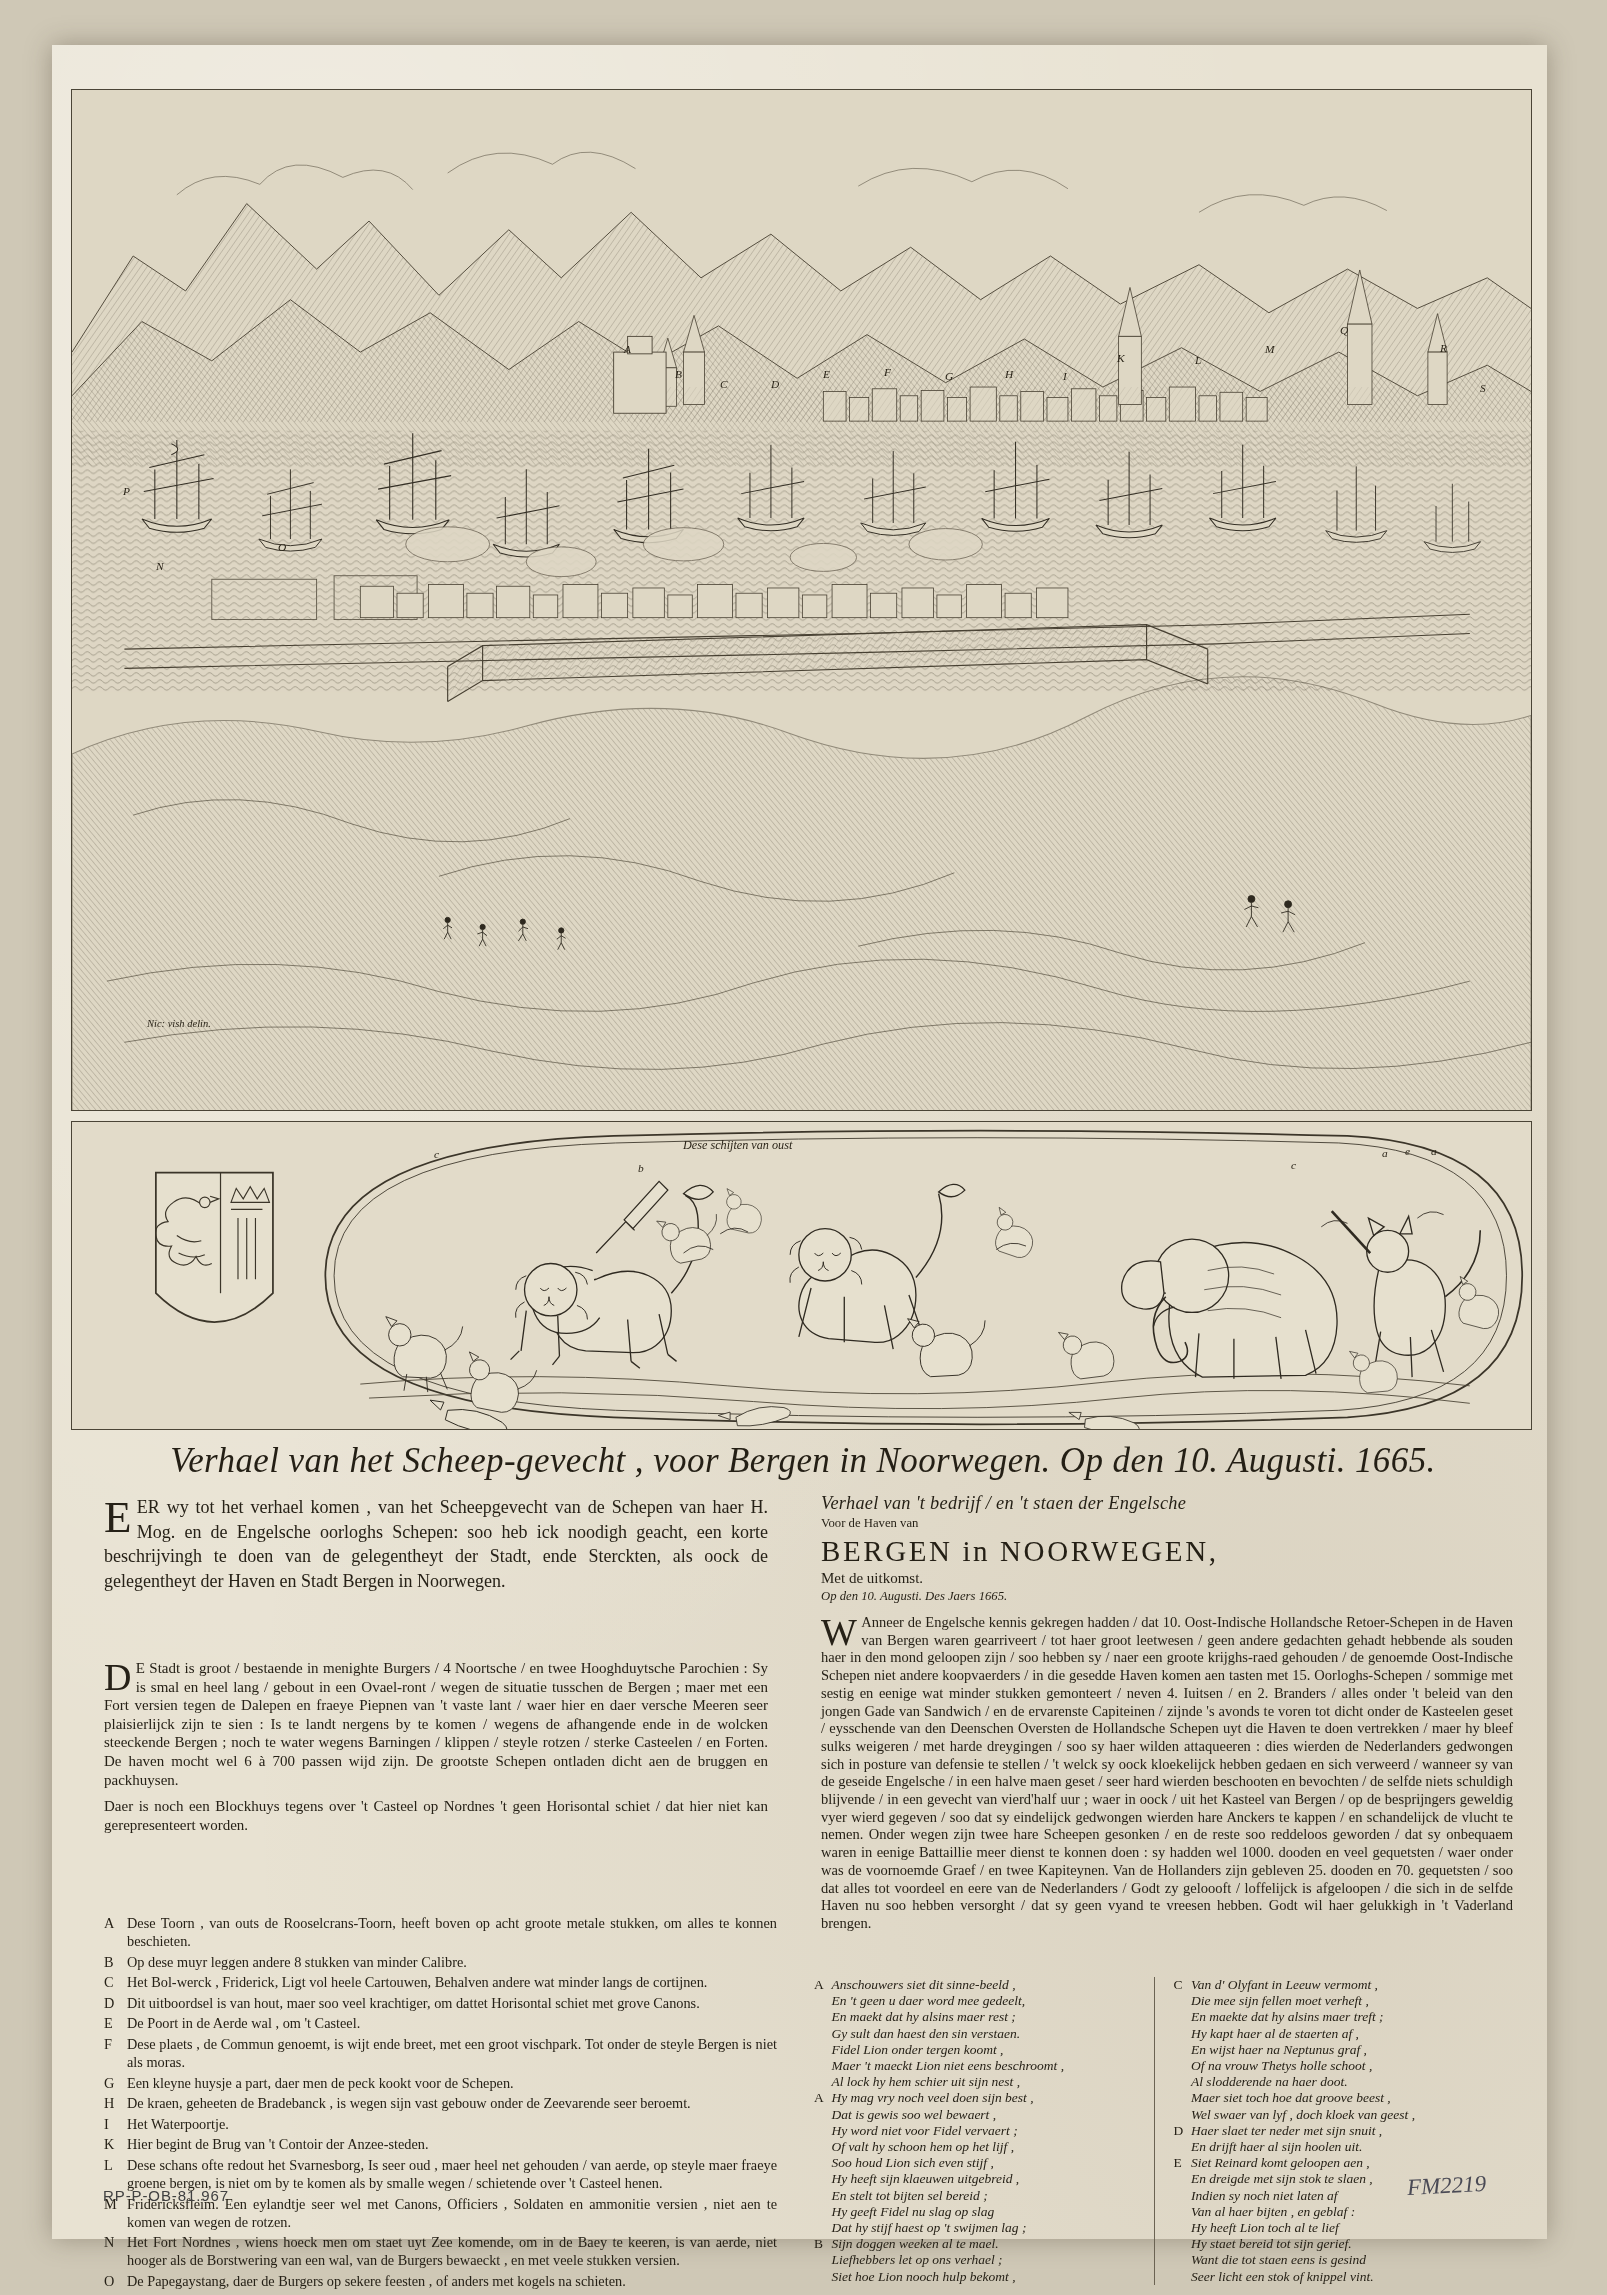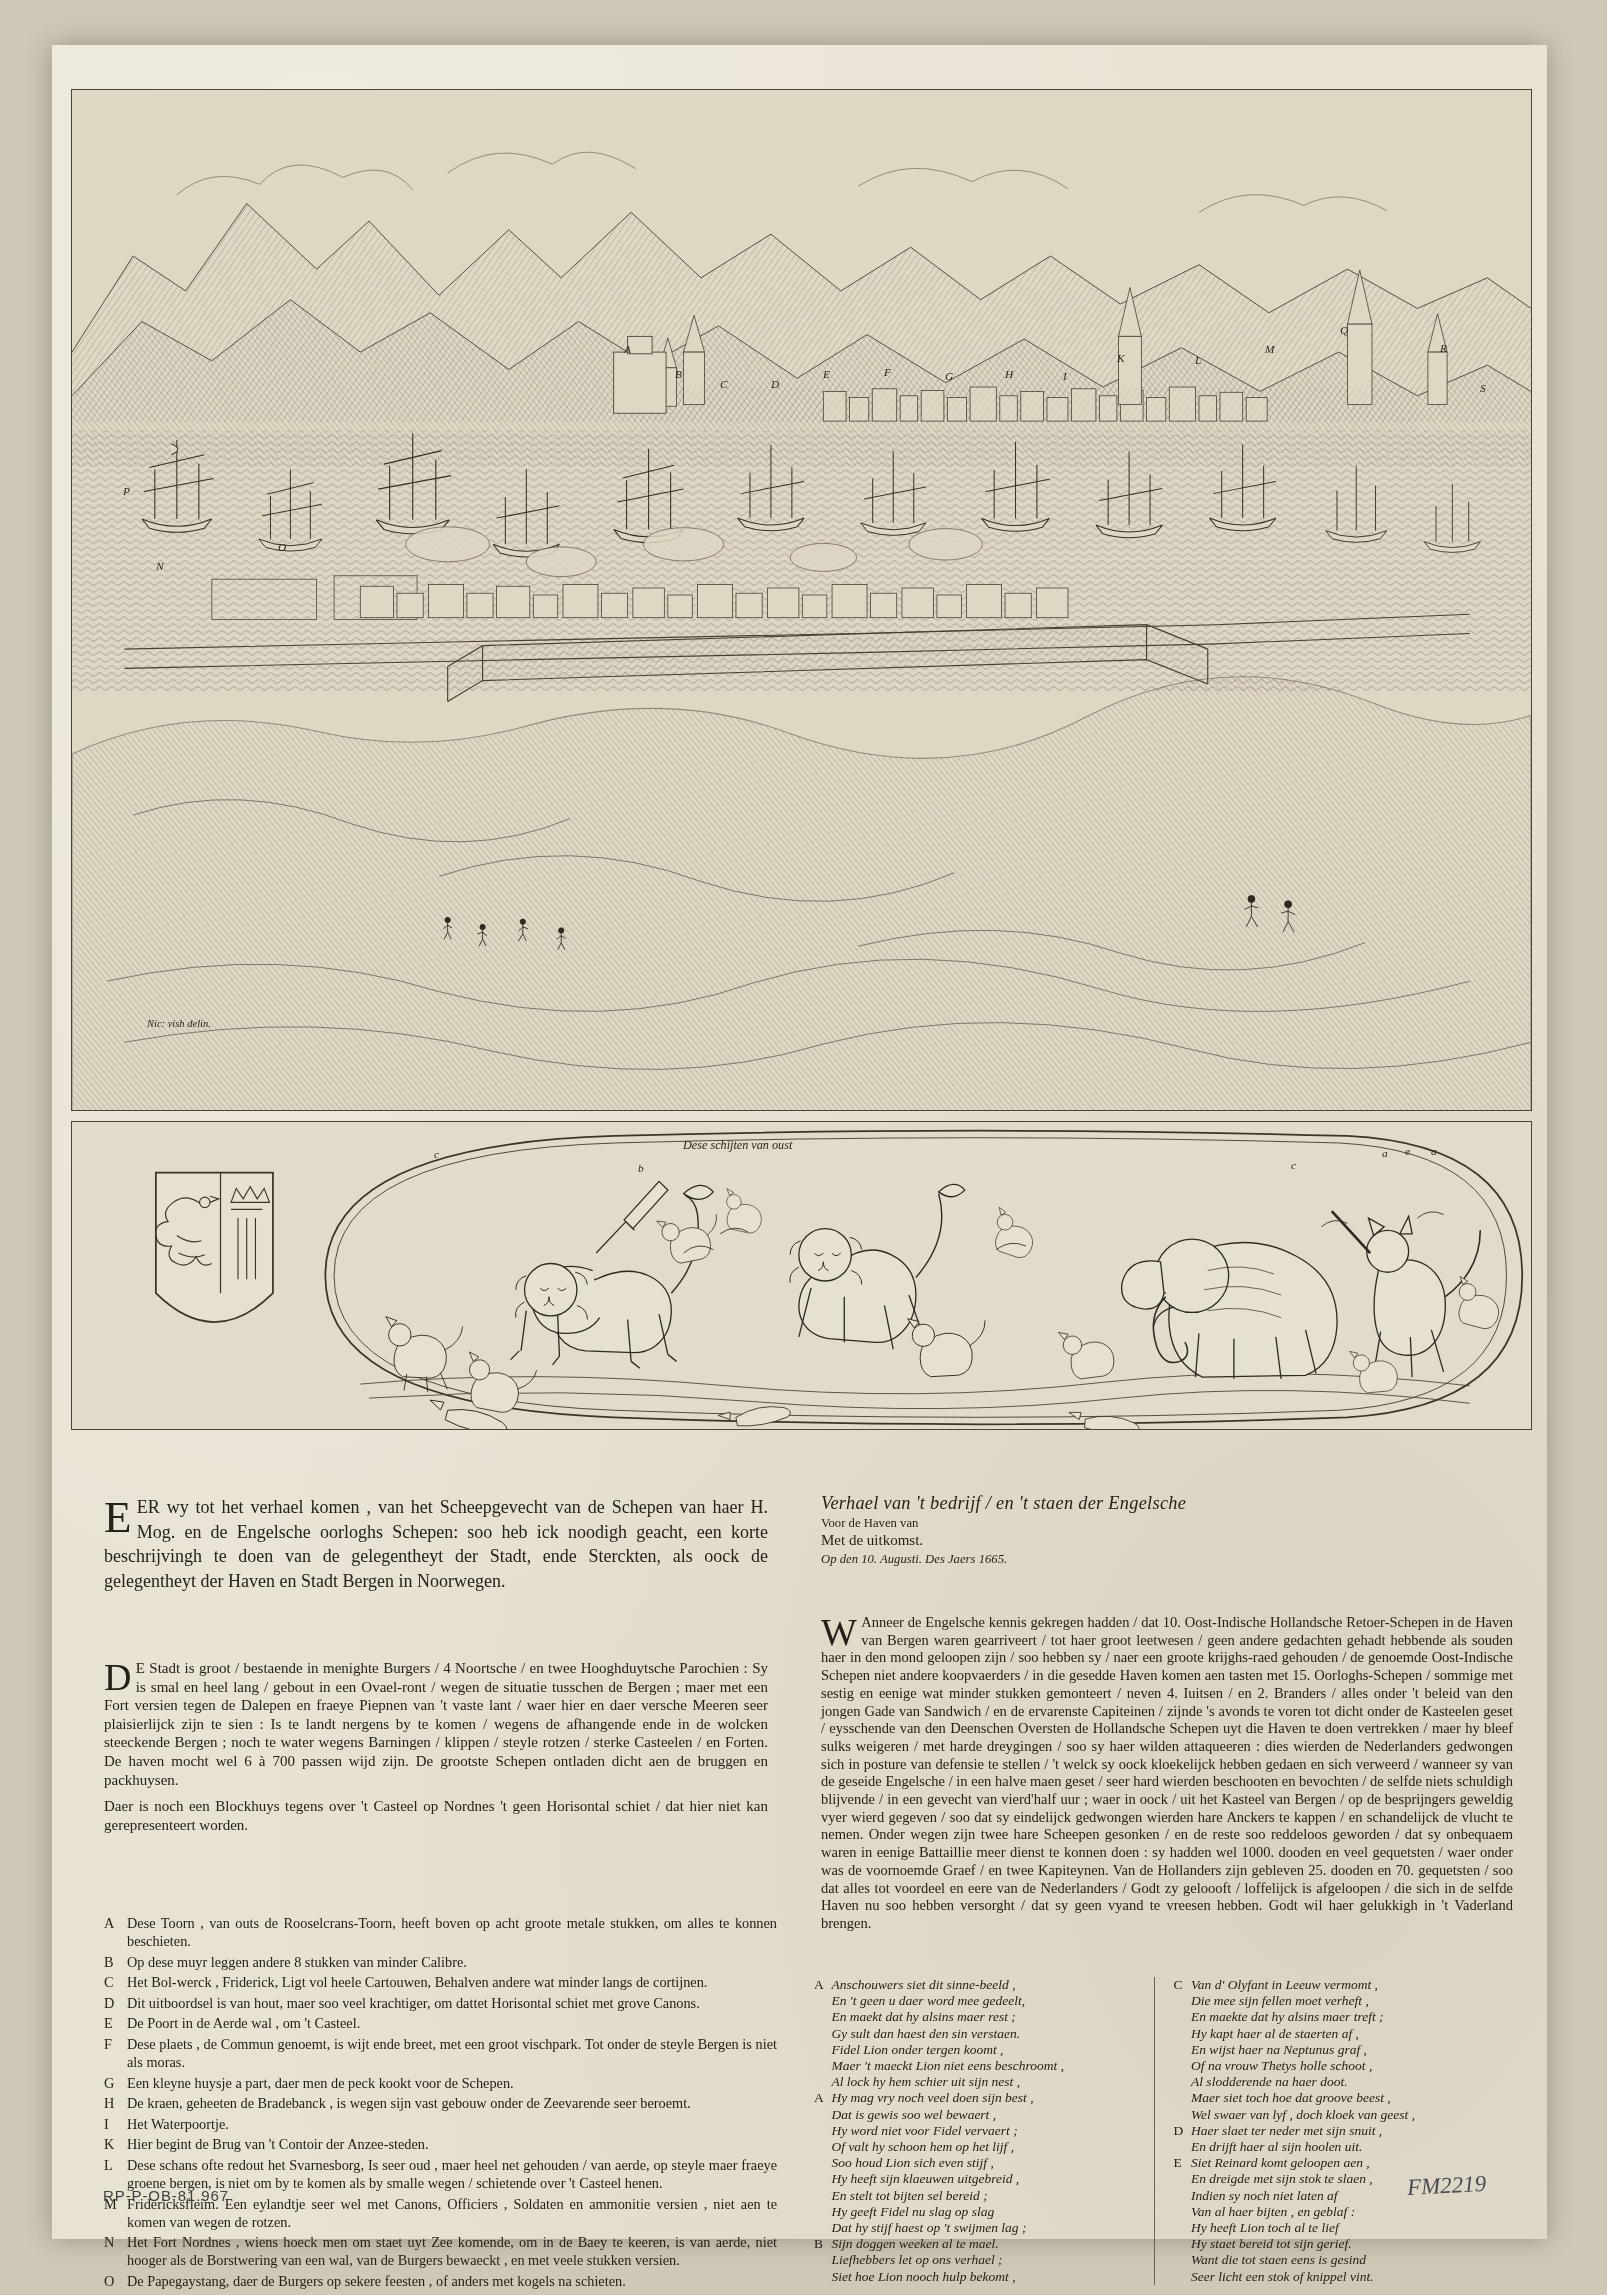--- a/index.html
+++ b/index.html
@@ -570,20 +570,21 @@
 
     <span class="lbl" style="left:362px; top:26px;">c</span>
     <span class="lbl" style="left:611px; top:15.7px; font-size:12.2px;">Dese schijten van oust</span>
     <span class="lbl" style="left:566px; top:40px;">b</span>
     <span class="lbl" style="left:1219px; top:37px;">c</span>
     <span class="lbl" style="left:1310px; top:24.5px;">a</span>
     <span class="lbl" style="left:1333px; top:23px;">e</span>
     <span class="lbl" style="left:1359px; top:23px;">a</span>
   </div>
 
+  <div id="title">Verhael van het Scheep-gevecht , voor Bergen in Noorwegen. Op den 10. Augusti. 1665.</div>
 
   <div id="intro-left">
     <span class="dropcapbig">E</span><span>ER wy tot het verhael komen , van het Scheepgevecht van de Schepen van haer H. Mog. en de Engelsche oorloghs Schepen: soo heb ick noodigh geacht, een korte beschrijvingh te doen van de gelegentheyt der Stadt, ende Sterckten, als oock de gelegentheyt der Haven en Stadt Bergen in Noorwegen.</span>
   </div>
 
   <div id="body-left">
     <p><span class="dropcap">D</span><span>E Stadt is groot / bestaende in menighte Burgers / 4 Noortsche / en twee Hooghduytsche Parochien : Sy is smal en heel lang / gebout in een Ovael-ront / wegen de situatie tusschen de Bergen ; maer met een Fort versien tegen de Dalepen en fraeye Piepnen van 't vaste lant / waer hier en daer versche Meeren seer plaisierlijck zijn te sien : Is te landt nergens by te komen / wegens de afhangende ende in de wolcken steeckende Bergen ; noch te water wegens Barningen / klippen / steyle rotzen / sterke Casteelen / en Forten. De haven mocht wel 6 à 700 passen wijd zijn. De grootste Schepen ontladen dicht aen de bruggen en packhuysen.</span></p>
     <p>Daer is noch een Blockhuys tegens over 't Casteel op Nordnes 't geen Horisontal schiet / dat hier niet kan gerepresenteert worden.</p>
   </div>
 
@@ -647,20 +648,21 @@
     <div class="leg-row">
         <span class="leg-key">P</span>
         <span class="leg-txt">De ton, buyten dewelke geen gront en is op 2 à 300 vademen.</span>
       </div>
 
   </div>
 
   <div id="right-head">
     <div class="rh1">Verhael van 't bedrijf / en 't staen der Engelsche</div>
     <div class="rh2">Voor de Haven van</div>
+    <div class="rh3">BERGEN in NOORWEGEN,</div>
     <div class="rh4">Met de uitkomst.</div>
     <div class="rh5">Op den 10. Augusti. Des Jaers 1665.</div>
   </div>
 
   <div id="right-body">
     <p><span class="dropcap">W</span><span>Anneer de Engelsche kennis gekregen hadden / dat 10. Oost-Indische Hollandsche Retoer-Schepen in de Haven van Bergen waren gearriveert / tot haer groot leetwesen / geen andere gedachten gehadt hebbende als souden haer in den mond geloopen zijn / soo hebben sy / naer een groote krijghs-raed gehouden / de genoemde Oost-Indische Schepen niet andere koopvaerders / in die gesedde Haven komen aen tasten met 15. Oorloghs-Schepen / sommige met sestig en eenige wat minder stukken gemonteert / neven 4. Iuitsen / en 2. Branders / alles onder 't beleid van den jongen Gade van Sandwich / en de ervarenste Capiteinen / zijnde 's avonds te voren tot dicht onder de Kasteelen geset / eysschende van den Deenschen Oversten de Hollandsche Schepen uyt die Haven te doen vertrekken / maer hy bleef sulks weigeren / met harde dreygingen / soo sy haer wilden attaqueeren : dies wierden de Nederlanders gedwongen sich in posture van defensie te stellen / 't welck sy oock kloekelijck hebben gedaen en sich verweerd / wanneer sy van de geseide Engelsche / in een halve maen geset / seer hard wierden beschooten en bevochten / de selfde niets schuldigh blijvende / in een gevecht van vierd'half uur ; waer in oock / uit het Kasteel van Bergen / op de besprijngers geweldig vyer wierd gegeven / soo dat sy eindelijck gedwongen wierden hare Anckers te kappen / en schandelijck de vlucht te nemen. Onder wegen zijn twee hare Scheepen gesonken / en de reste soo reddeloos geworden / dat sy onbequaem waren in eenige Battaillie meer dienst te konnen doen : sy hadden wel 1000. dooden en veel gequetsten / waer onder was de voornoemde Graef / en twee Kapiteynen. Van de Hollanders zijn gebleven 25. dooden en 70. gequetsten / soo dat alles tot voordeel en eere van de Nederlanders / Godt zy geloooft / loffelijck is afgeloopen / die sich in de selfde Haven nu soo hebben versorght / dat sy geen vyand te vreesen hebben. Godt wil haer gelukkigh in 't Vaderland brengen.</span></p>
   </div>
 
   <div id="verse">
     <div class="verse-cols">

